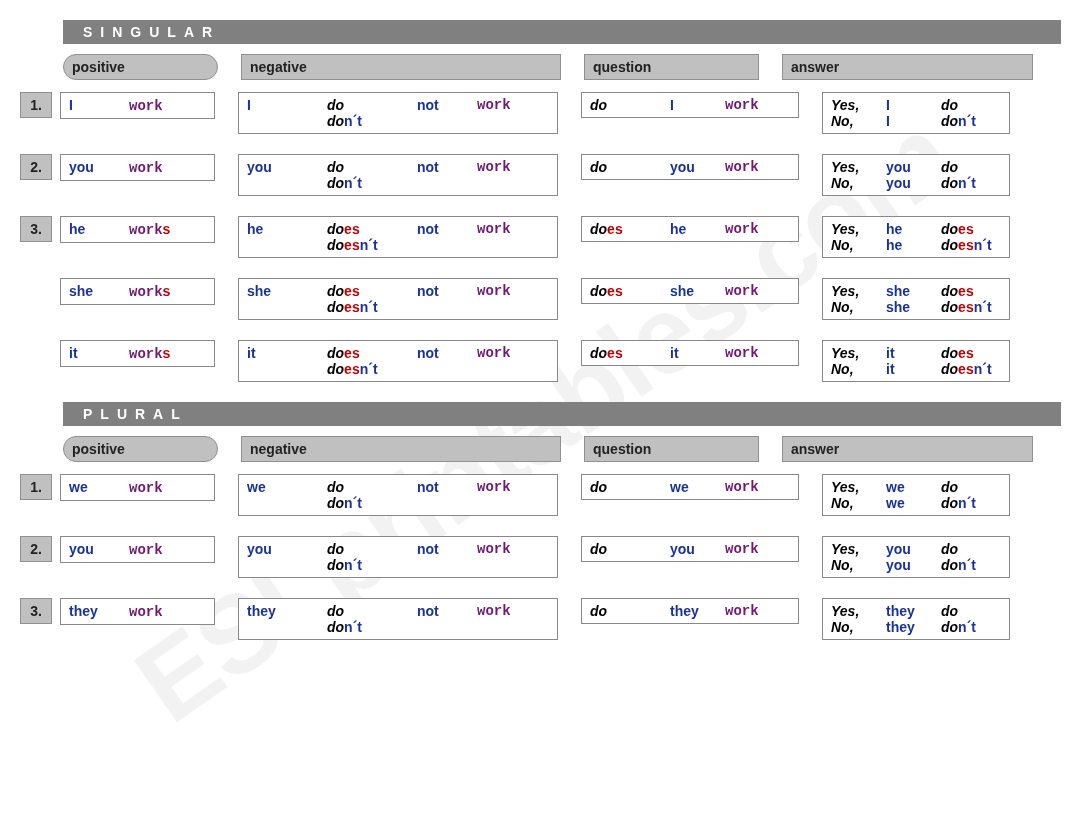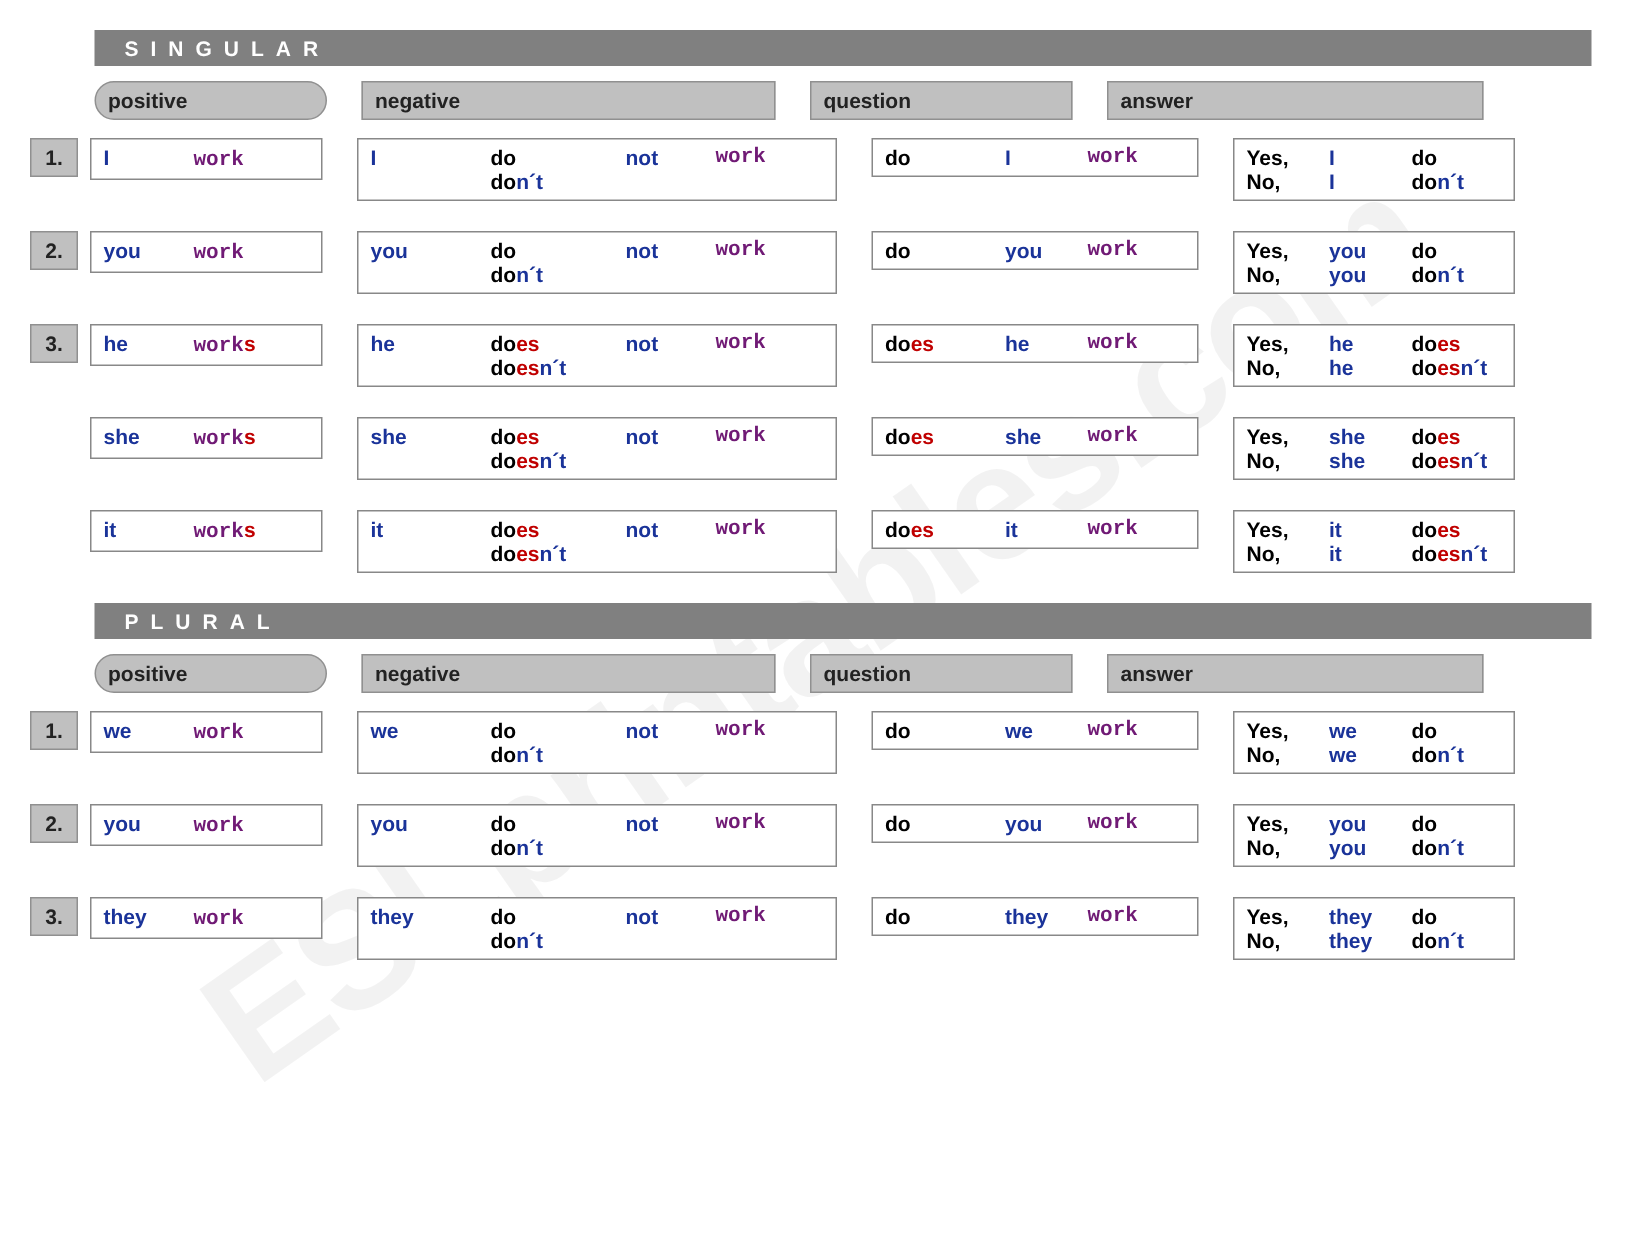--- a/index.html
+++ b/index.html
@@ -39,21 +39,21 @@
   }
   .cols-row { display: flex; gap: 0; margin-bottom: 12px; } 
   .leftgap { width: 3px; }
   .col-head {
     background: #c0c0c0;
     border: 1px solid #909090;
     padding: 4px 8px;
     color: #222;
   }
   .ch-pos  { width: 155px; margin-right: 23px; border-radius: 13px; }
-  .ch-neg  { width: 276px; margin-right: 23px; }
+  .ch-neg  { width: 320px; margin-right: 23px; }
   .ch-q    { width: 175px; margin-right: 23px; }
   .ch-ans  { width: 251px; }
 
   .rows-area { margin-left: -40px; } 
   .row { display: flex; align-items: flex-start; margin-bottom: 20px; }
   .num {
     width: 32px;
     min-height: 26px;
     background: #c0c0c0;
     border: 1px solid #909090;
@@ -72,21 +72,21 @@
     flex-direction: column;
   }
   .cell-pos { width: 155px; margin-right: 23px; }
   .cell-neg { width: 320px; margin-right: 23px; }
   .cell-q   { width: 218px; margin-right: 23px; }
   .cell-ans { width: 188px; }
   .line { display: flex; }
   .blue { color: #1a3399; }
   .green { color: #701a75; font-family: Liberation Mono, monospace; }
   .red { color: #c00000; }
-  .black { color: #000; }
+  .black { color: #000; font-style: italic; }
   
   .p1 { width: 60px; }                
   .n1 { width: 80px; }   
   .n2 { width: 90px; }   
   .n3 { width: 60px; }   
   .n4 { }                
   .q1 { width: 80px; }   
   .q2 { width: 55px; }   
   .q3 { }                
   .a1 { width: 55px; }   

